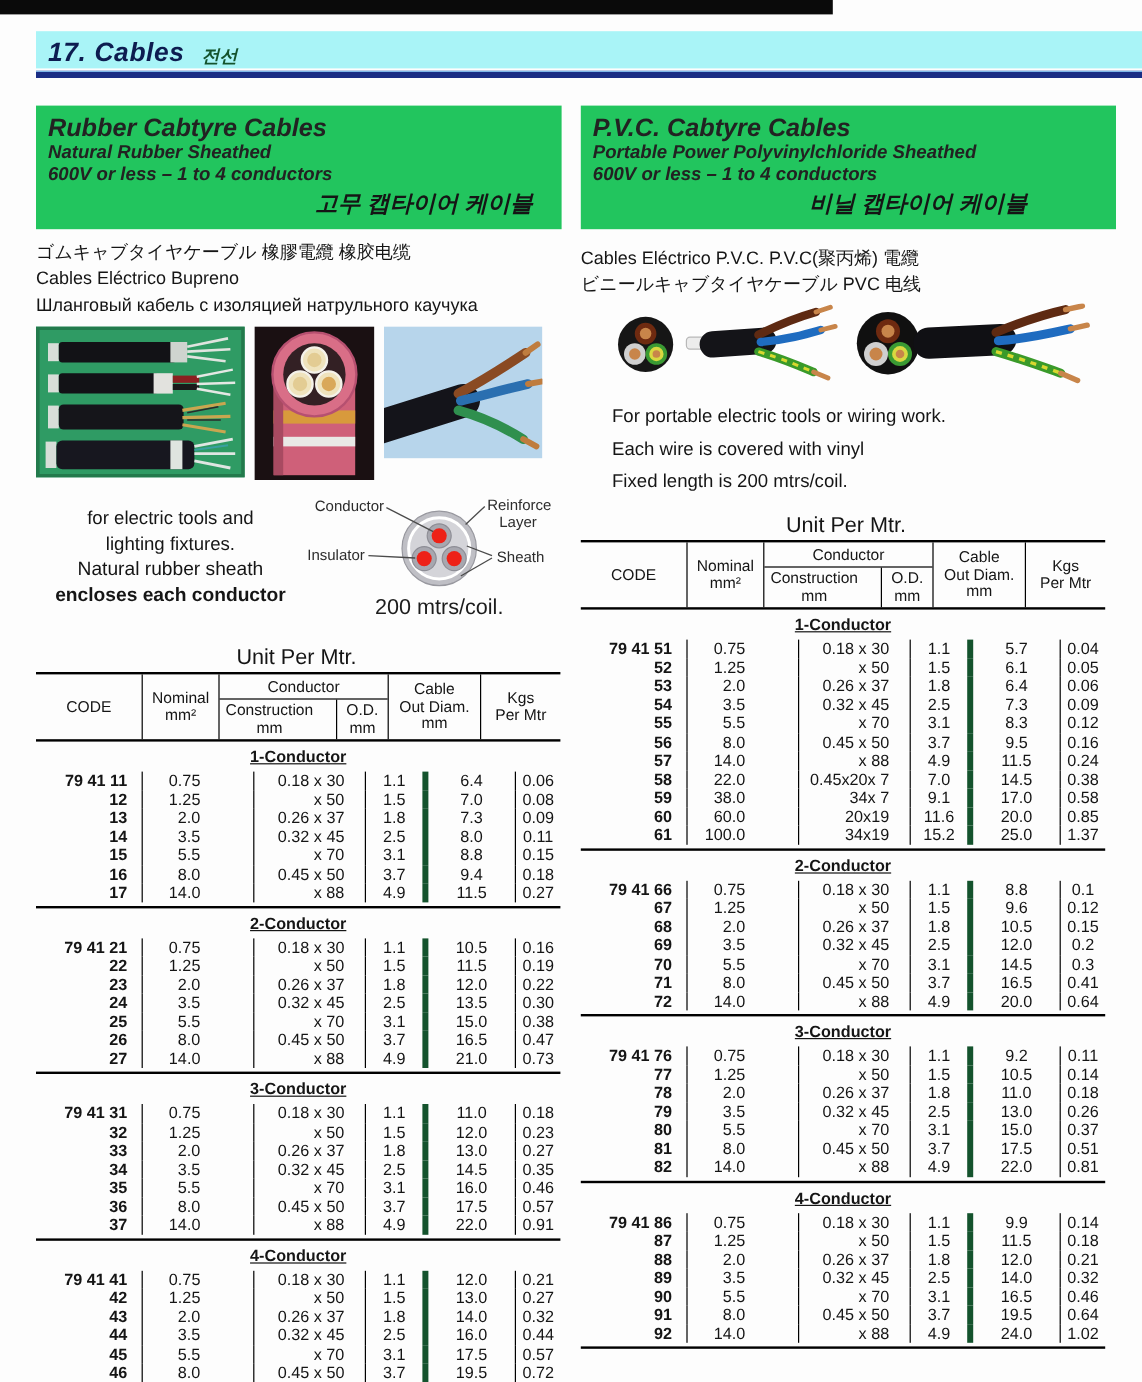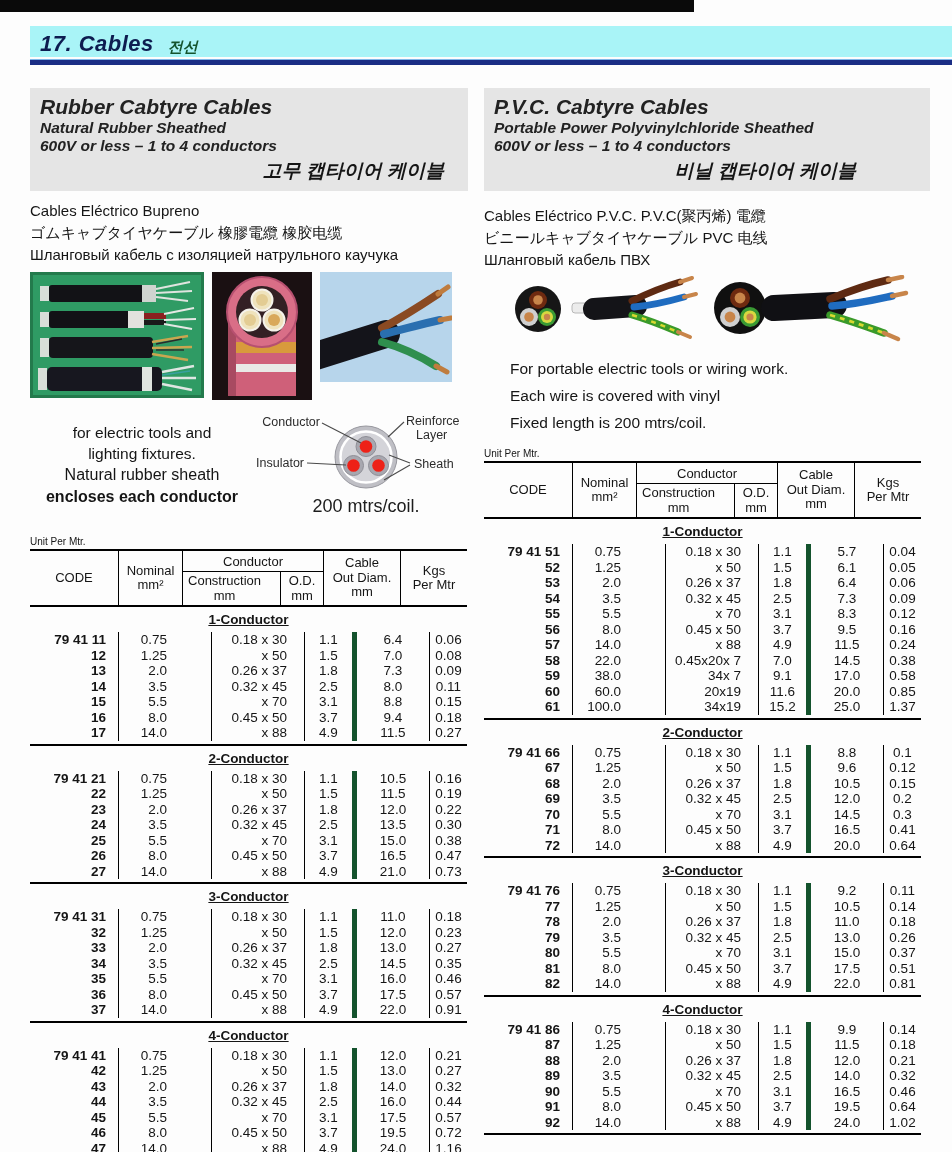--- a/index.html
+++ b/index.html
@@ -14,41 +14,41 @@
     display:flex;align-items:flex-end;padding-left:10px;
   }
   .titleband .t-en{font-size:22px;font-weight:bold;font-style:italic;color:#0d1c50;letter-spacing:.5px;}
   .titleband .t-kr{font-size:15px;font-weight:bold;font-style:italic;color:#14532d;margin-left:14px;}
   .navline{position:absolute;left:30px;top:59px;width:922px;height:6px;background:#1b2e85;border-top:1px solid #7fb7e8;}
 
   .col{position:absolute;top:88px;}
   .col-left{left:30px;width:438px;}
   .col-right{left:484px;width:446px;}
 
-  .greenbox{background:#e5e5e5;padding:7px 10px 8px 10px;}
+  .greenbox{background:#22c55e;padding:7px 10px 8px 10px;}
   .gb-title{font-size:21px;font-weight:bold;font-style:italic;line-height:24px;color:#222;}
   .gb-sub{font-size:15.5px;font-weight:bold;font-style:italic;line-height:18px;color:#222;}
   .gb-kr{font-size:19px;font-weight:bold;font-style:italic;margin-top:4px;line-height:24px;}
   .col-left .gb-kr{text-align:right;padding-right:14px;}
   .col-right .gb-kr{text-align:right;padding-right:64px;}
 
   .langs{margin-top:9px;font-size:15px;line-height:22px;}
   .col-right .langs{margin-top:14px;}
 
   .photos{margin-top:6px;display:flex;gap:8px;align-items:flex-start;height:128px;}
 
   .capdia{display:flex;margin-top:10px;}
   .captions{width:224px;text-align:center;font-size:15.5px;line-height:21px;padding-top:12px;}
   .notes{font-size:16px;line-height:22px;}
   .note-bold{font-weight:bold;}
   .diagram-wrap{width:214px;}
 
   .descs{margin:6px 0 0 26px;font-size:15.5px;line-height:27px;}
 
-  .unitnote{text-align:left;font-size:10px;margin-top:10px;margin-bottom:2px;padding-right:4px;}
+  .unitnote{text-align:center;font-size:18px;margin-top:10px;margin-bottom:2px;padding-right:4px;}
   .col-right .unitnote{margin-top:12px;}
 
   
   .dtable{width:437px;}
   .thead{display:flex;border-top:2.5px solid #000;border-bottom:2.5px solid #000;height:58px;}
   .th{display:flex;align-items:center;justify-content:center;text-align:center;
       white-space:pre-line;font-size:13px;line-height:14.5px;}
   .c-code{width:88px;}
   .c-nominal{width:64px;border-left:1.5px solid #000;}
   .th-group{width:141px;border-left:1.5px solid #000;display:flex;flex-direction:column;}
@@ -88,22 +88,22 @@
 <div class="col col-left">
 
   <div class="greenbox">
     <div class="gb-title">Rubber Cabtyre Cables</div>
     <div class="gb-sub">Natural Rubber Sheathed</div>
     <div class="gb-sub">600V or less – 1 to 4 conductors</div>
     <div class="gb-kr">고무 캡타이어 케이블</div>
   </div>
 
   <div class="langs">
+    <div>ゴムキャブタイヤケーブル  橡膠電纜  橡胶电缆</div>
     <div>Cables Eléctrico Bupreno</div>
-    <div>ゴムキャブタイヤケーブル  橡膠電纜  橡胶电缆</div>
     <div>Шланговый кабель с изоляцией натрульного каучука</div>
   </div>
 
   <div class="photos">
 
     <svg width="174" height="126" viewBox="0 0 174 126">
       <rect width="174" height="126" fill="#2f9b64"></rect>
       <rect x="1.5" y="1.5" width="171" height="123" fill="none" stroke="#237a4c" stroke-width="3"></rect>
 
       <rect x="10" y="14" width="9" height="15" fill="#d8ded8"></rect>
@@ -484,21 +484,20 @@
   <div class="greenbox">
     <div class="gb-title">P.V.C. Cabtyre Cables</div>
     <div class="gb-sub">Portable Power Polyvinylchloride Sheathed</div>
     <div class="gb-sub">600V or less – 1 to 4 conductors</div>
     <div class="gb-kr">비닐 캡타이어 케이블</div>
   </div>
 
   <div class="langs">
     <div>Cables Eléctrico P.V.C. P.V.C(聚丙烯) 電纜</div>
     <div>ビニールキャブタイヤケーブル    PVC 电线</div>
-    <div>Шланговый кабель ПВХ</div>
   </div>
 
   
   <svg width="446" height="70" viewBox="0 0 446 70" style="margin-top:4px;">
 
     <g>
       <circle cx="54" cy="34" r="23" fill="#161616"></circle>
       <circle cx="54" cy="25" r="9" fill="#6e2a10"></circle>
         <circle cx="54" cy="25" r="4.8" fill="#c8854a"></circle>
       <circle cx="45" cy="42" r="9" fill="#cfcfcf"></circle>

